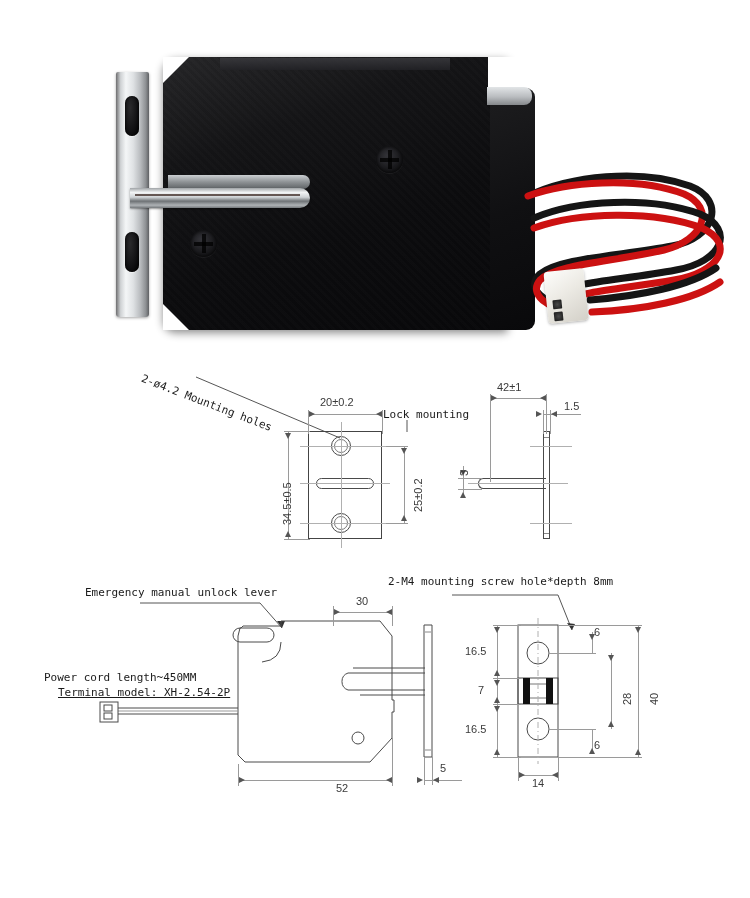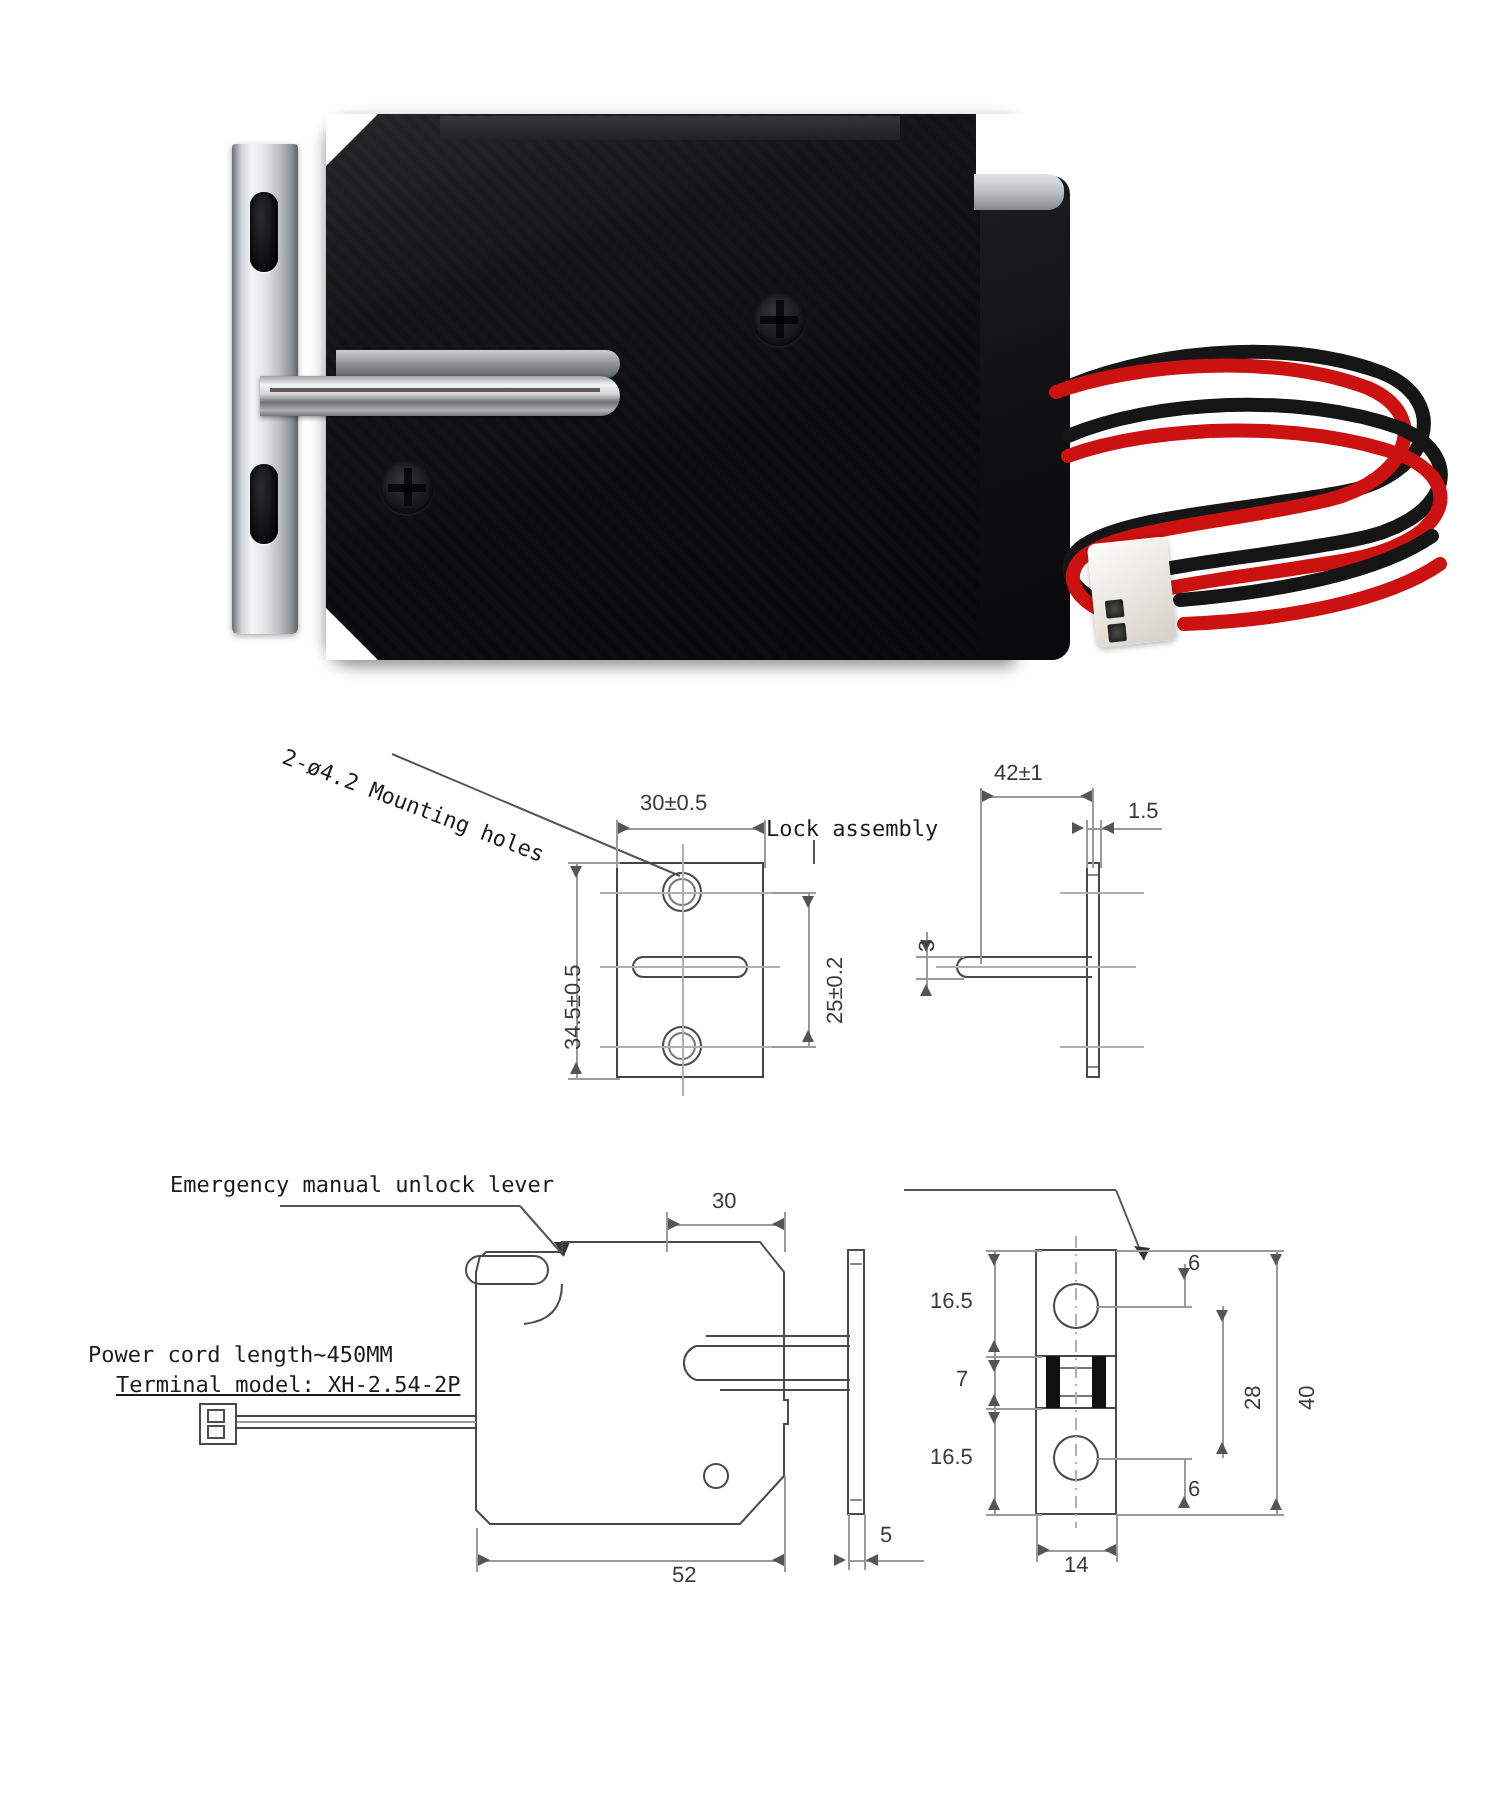--- a/index.html
+++ b/index.html
@@ -205,40 +205,40 @@
 
   <svg class="overlay" viewBox="0 0 750 898">
 
     <line x1="196" y1="377" x2="340" y2="438" stroke="#555" stroke-width="1"></line>
 
     <line x1="407" y1="420" x2="407" y2="432" stroke="#555" stroke-width="1"></line>
   </svg>
 
   <div class="draw-text" style="left:144px; top:372px; transform:rotate(21deg); transform-origin:left top; font-size:11px;">2-ø4.2 Mounting holes</div>
 
-  <div class="draw-text" style="left:383px; top:408px;">Lock assembly</div>
+  <div class="draw-text" style="left:383px; top:408px;">Lock mounting</div>
 
   <div class="shape" style="left:308px; top:431px; width:74px; height:108px; border-color:#444;"></div>
   <div class="shape" style="left:331px; top:436px; width:20px; height:20px; border-radius:50%;"></div>
   <div class="shape" style="left:334px; top:439px; width:14px; height:14px; border-radius:50%; border-color:#777;"></div>
   <div class="shape" style="left:331px; top:513px; width:20px; height:20px; border-radius:50%;"></div>
   <div class="shape" style="left:334px; top:516px; width:14px; height:14px; border-radius:50%; border-color:#777;"></div>
   <div class="shape" style="left:316px; top:478px; width:58px; height:11px; border-radius:6px;"></div>
 
   <div class="ctr v" style="left:341px; top:422px; height:126px;"></div>
   <div class="ctr h" style="left:300px; top:446px; width:90px;"></div>
   <div class="ctr h" style="left:300px; top:483px; width:90px;"></div>
   <div class="ctr h" style="left:300px; top:523px; width:90px;"></div>
 
   <div class="ln h light" style="left:308px; top:414px; width:74px;"></div>
   <div class="ln v light" style="left:308px; top:410px; height:24px;"></div>
   <div class="ln v light" style="left:382px; top:410px; height:24px;"></div>
   <div class="arrow-r" style="left:309px; top:411px;"></div>
   <div class="arrow-l" style="left:376px; top:411px;"></div>
-  <div class="dim-text" style="left:320px; top:396px;">30±0.5</div>
+  <div class="dim-text" style="left:320px; top:396px;">20±0.2</div>
 
   <div class="ln v light" style="left:288px; top:431px; height:108px;"></div>
   <div class="ln h light" style="left:284px; top:431px; width:26px;"></div>
   <div class="ln h light" style="left:284px; top:539px; width:26px;"></div>
   <div class="arrow-d" style="left:285px; top:433px;"></div>
   <div class="arrow-u" style="left:285px; top:531px;"></div>
   <div class="dim-text vert" style="left:281px; top:525px;">34.5±0.5</div>
 
   <div class="ln v light" style="left:404px; top:446px; height:77px;"></div>
   <div class="ln h light" style="left:386px; top:446px; width:22px;"></div>
@@ -275,20 +275,21 @@
   <div class="ln h light" style="left:458px; top:489px; width:24px;"></div>
   <div class="arrow-d" style="left:460px; top:470px;"></div>
   <div class="arrow-u" style="left:460px; top:492px;"></div>
   <div class="dim-text vert" style="left:458px; top:476px;">3</div>
 
   <div class="draw-text" style="left:85px; top:586px;">Emergency manual unlock lever</div>
 
   <div class="draw-text" style="left:44px; top:671px;">Power cord length~450MM</div>
   <div class="draw-text" style="left:58px; top:686px;text-decoration:underline;">Terminal model: XH-2.54-2P</div>
 
+  <div class="draw-text" style="left:388px; top:575px;">2-M4 mounting screw hole*depth 8mm</div>
 
   <svg class="overlay" viewBox="0 0 750 898">
 
     <line x1="140" y1="603" x2="260" y2="603" stroke="#555" stroke-width="1"></line>
     <line x1="260" y1="603" x2="282" y2="628" stroke="#555" stroke-width="1"></line>
     <polygon points="282,628 277,621 285,621" fill="#333"></polygon>
 
     <line x1="452" y1="595" x2="558" y2="595" stroke="#555" stroke-width="1"></line>
     <line x1="558" y1="595" x2="572" y2="630" stroke="#555" stroke-width="1"></line>
     <polygon points="572,630 567,623 575,624" fill="#333"></polygon>

